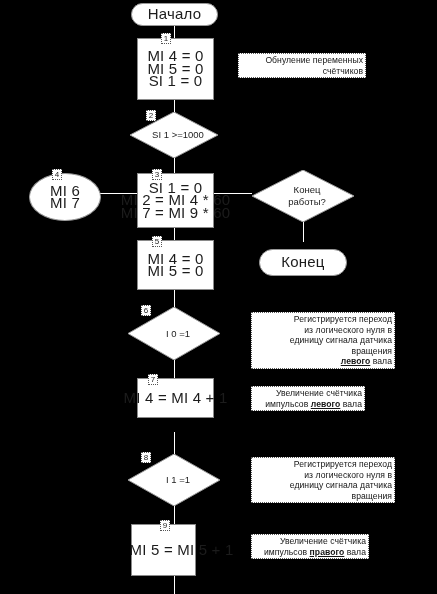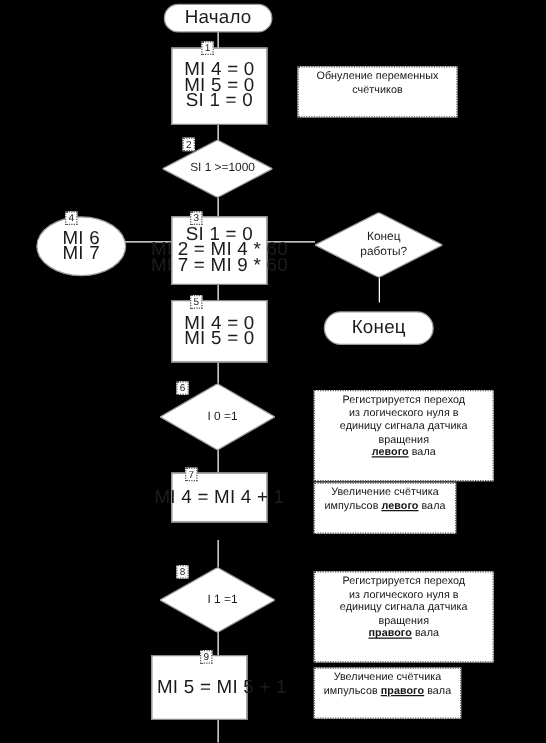--- a/index.html
+++ b/index.html
@@ -89,24 +89,24 @@
     border-right: 1px dotted #555;
     border-bottom: 1px dotted #555;
   }
   
   .comment {
     position: absolute;
     background: #ffffff;
     color: #141414;
     font-size: 8.6px;
     line-height: 10.6px;
-    padding: 1px 2px 17px 2px;
+    padding: 1px 2px 1px 2px;
     box-sizing: border-box;
     border: 1px dotted #5a5a5a;
-    text-align: center;
+    text-align: right;
     letter-spacing: 0.05px;
   }
   .comment b { font-weight: bold; text-decoration: underline; }
   
   .ln {
     position: absolute;
     background: #ffffff;
   }
   .lnv { width: 1px; }
   .lnh { height: 1px; }
@@ -212,21 +212,21 @@
   <div class="decision" style="left:128px; top:454px; width:92px; height:52px;">
     <svg width="92" height="52" viewBox="0 0 92 52">
       <polygon points="46,0 92,26 46,52 0,26" fill="#ffffff" stroke="#9a9a9a" stroke-width="1"></polygon>
     </svg>
     <div class="dtext">
       <span>I 1 =1</span>
     </div>
   </div>
   <div class="steptag" style="left:141px; top:452px;">8</div>
 
-  <div class="node process" style="left:121px; top:524px; width:77px; height:52px;padding-left:36px;">
+  <div class="node process" style="left:131px; top:524px; width:65px; height:52px;padding-left:36px;">
     <span>MI 5 = MI 5 + 1</span>
   </div>
   <div class="steptag" style="left:160px; top:520px;">9</div>
 
   <div class="comment" style="left:238px; top:53px; width:128px;">
     <div>Обнуление переменных</div>
     <div>счётчиков</div>
   </div>
 
   <div class="comment" style="left:251px; top:312px; width:144px;">
@@ -238,21 +238,20 @@
 
   <div class="comment" style="left:251px; top:386px; width:114px;">
     <div>Увеличение счётчика</div>
     <div><span>импульсов </span><b>левого</b><span> вала</span></div>
   </div>
 
   <div class="comment" style="left:251px; top:457px; width:144px;">
     <div>Регистрируется переход</div>
     <div>из логического нуля в</div>
     <div>единицу сигнала датчика вращения</div>
-    <div><b>правого</b><span> вала</span></div>
   </div>
 
   <div class="comment" style="left:251px; top:534px; width:118px;">
     <div>Увеличение счётчика</div>
     <div><span>импульсов </span><b>правого</b><span> вала</span></div>
   </div>
 
 </div>
 
 </body></html>

